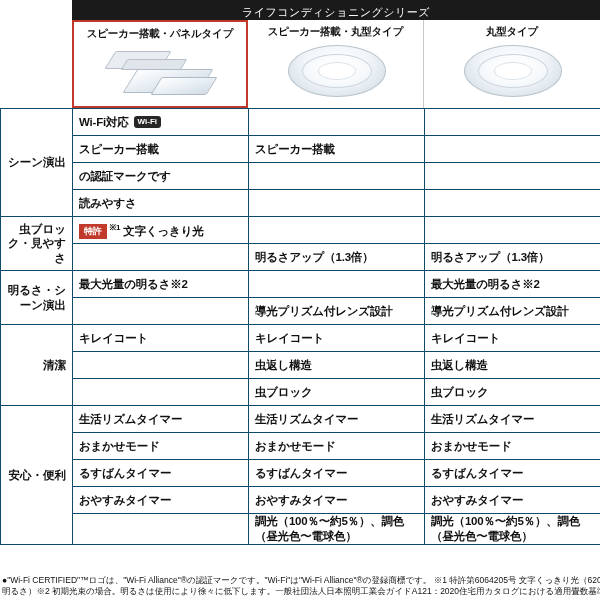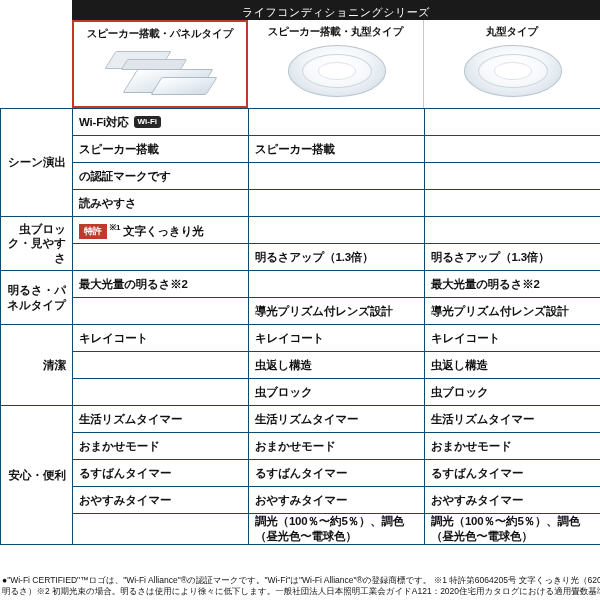--- a/index.html
+++ b/index.html
@@ -328,21 +328,21 @@
           <td class="feat"><span class="patent-badge">特許</span><span class="sup">※1</span> <span>文字くっきり光</span></td>
           <td class="empty"></td>
           <td class="empty last"></td>
         </tr>
         <tr>
           <td class="empty"></td>
           <td class="feat"><span>明るさアップ（1.3倍）</span></td>
           <td class="feat last"><span>明るさアップ（1.3倍）</span></td>
         </tr>
         <tr>
-          <td class="cat" rowspan="2">明るさ・パネルタイプ</td>
+          <td class="cat" rowspan="2">明るさ・シーン演出</td>
           <td class="feat"><span>最大光量の明るさ※2</span></td>
           <td class="empty"></td>
           <td class="feat last"><span>最大光量の明るさ※2</span></td>
         </tr>
         <tr>
           <td class="empty"></td>
           <td class="feat"><span>導光プリズム付レンズ設計</span></td>
           <td class="feat last"><span>導光プリズム付レンズ設計</span></td>
         </tr>
         <tr>

